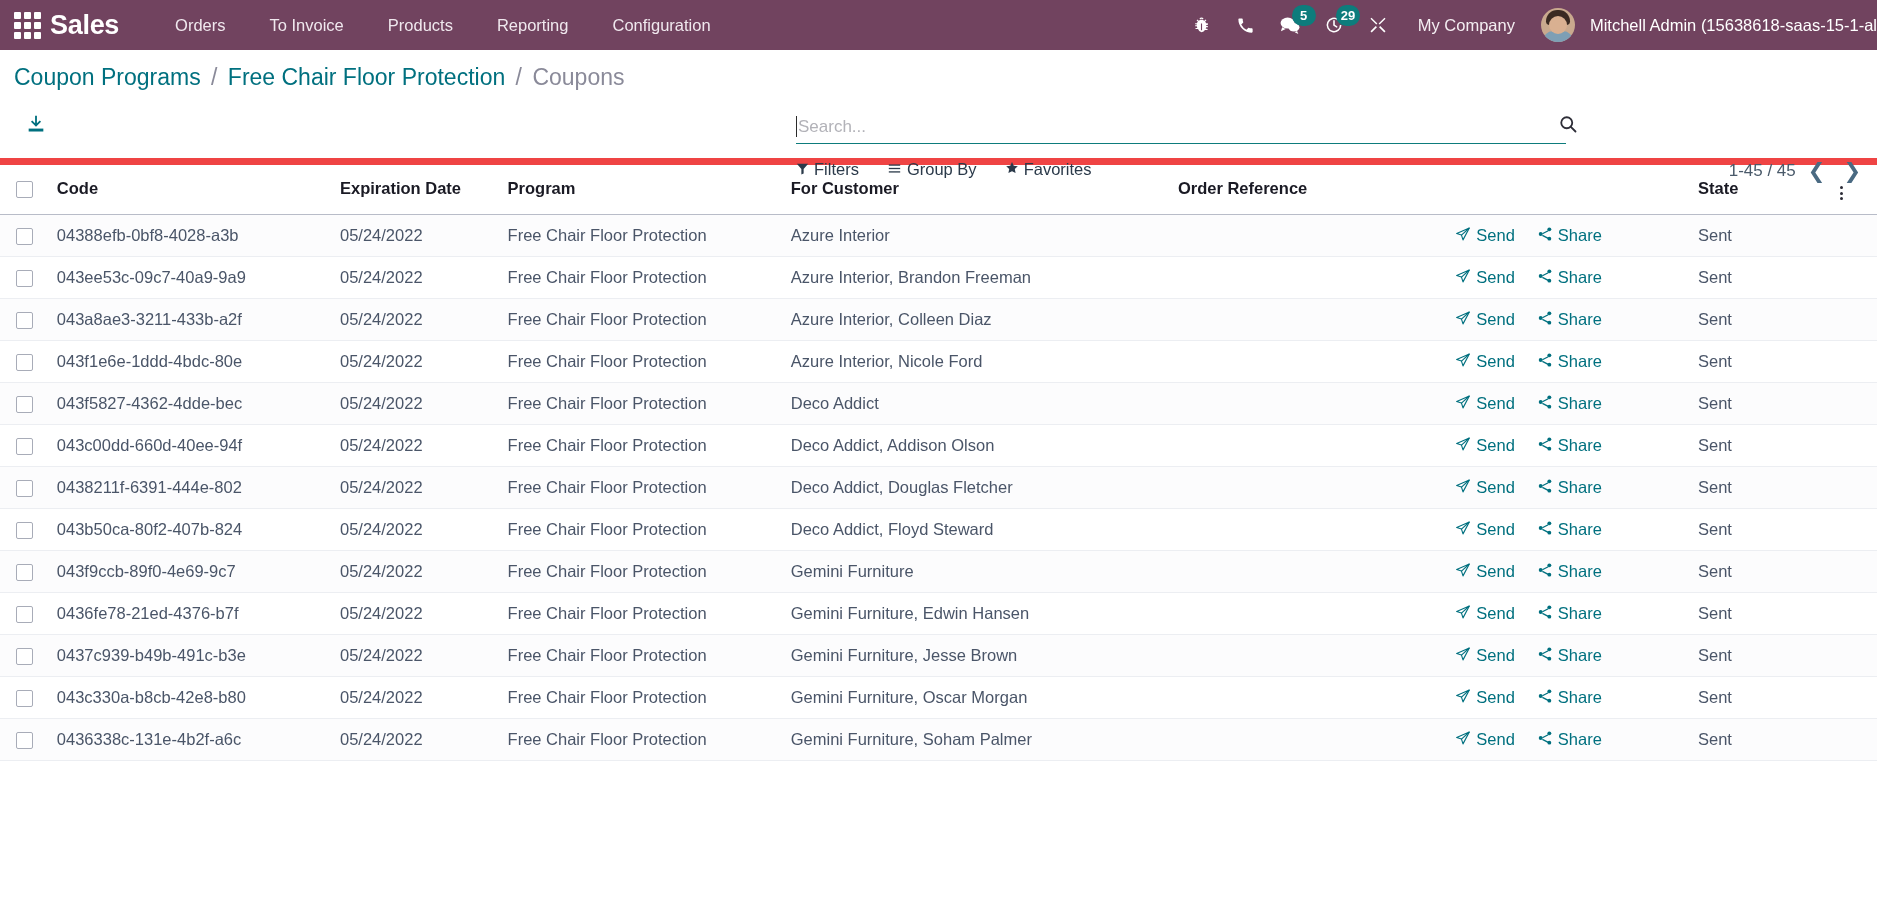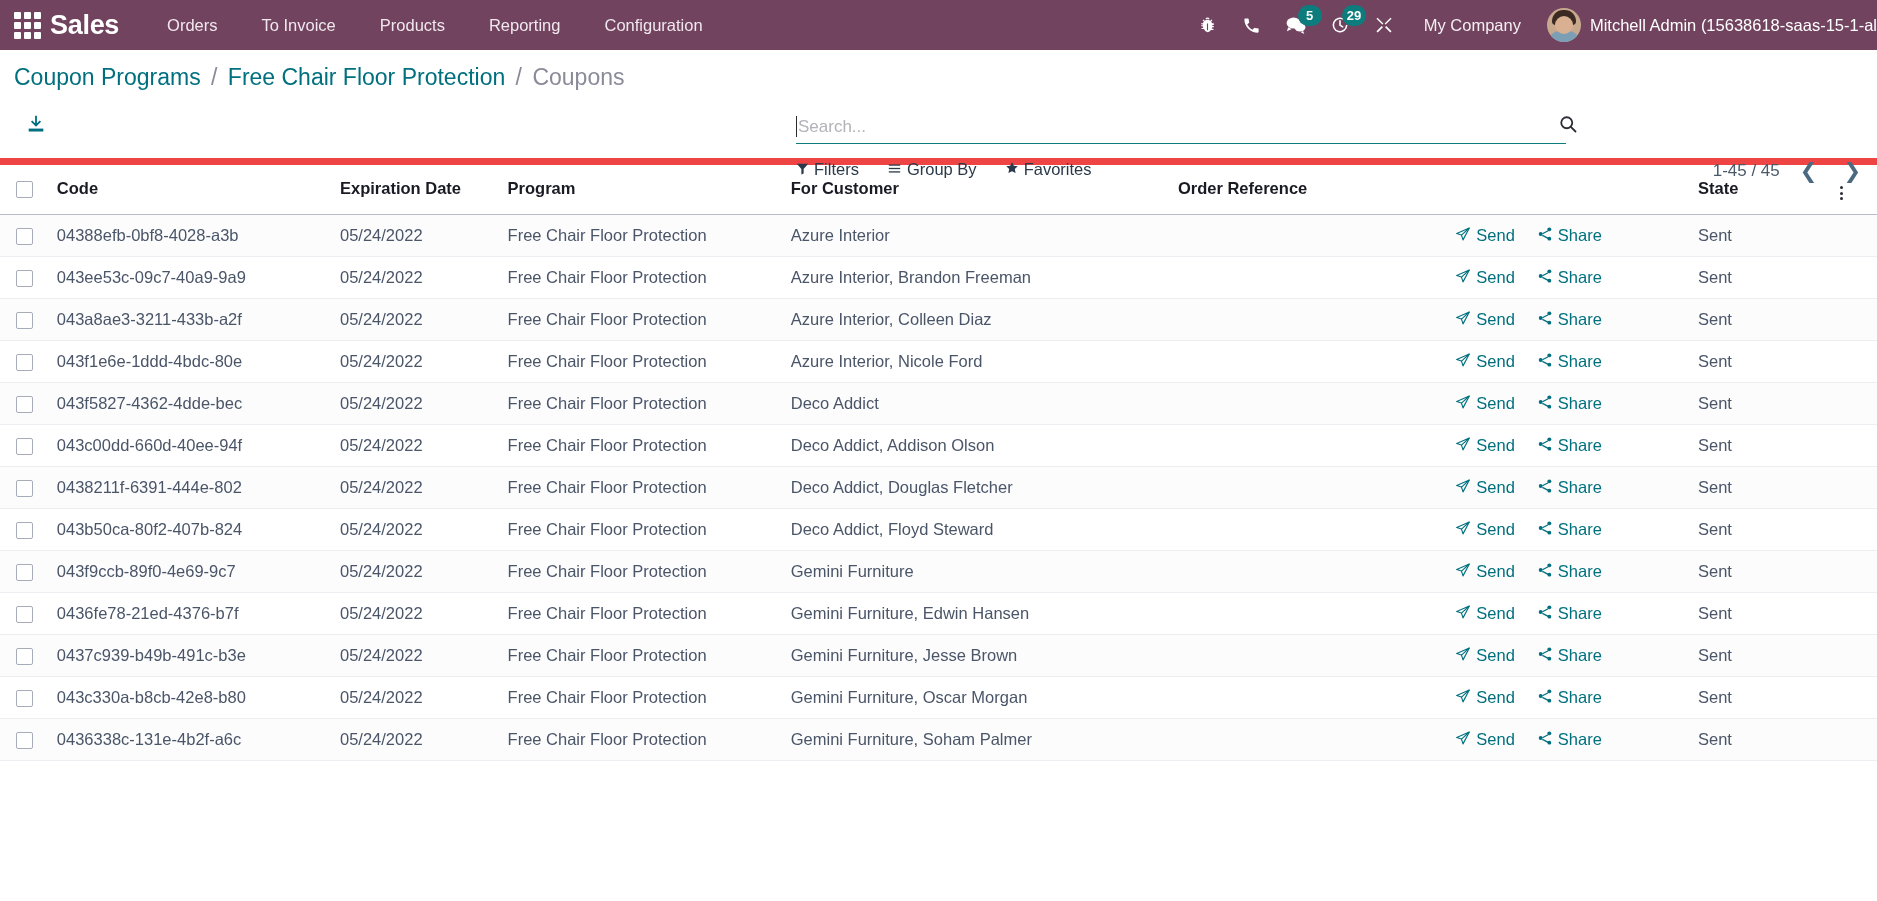--- a/index.html
+++ b/index.html
@@ -38,21 +38,21 @@
   .apps-grid i {
     display: block;
     width: 7px; height: 7px;
     background: #ffffff;
     border-radius: 1px;
   }
   .brand {
     font-size: 27px;
     font-weight: 700;
     letter-spacing: -0.3px;
-    margin-right: 26px;
+    margin-right: 34px;
     color: #ffffff;
     cursor: pointer;
   }
   .navmenu {
     display: flex;
     align-items: center;
     gap: 0px;
   }
   .navmenu .item {
     font-size: 16.5px;
@@ -95,21 +95,21 @@
   }
   .company {
     font-size: 16.5px;
     padding: 0 18px;
     color: #f4eef2;
     cursor: pointer;
     line-height: 50px;
   }
   .userbox {
     display: flex; align-items: center;
-    gap: 9px;
+    gap: 15px;
     padding-left: 8px;
     cursor: pointer;
     padding-right: 0;
   }
   .avatar {
     width: 34px; height: 34px;
     border-radius: 50%;
     overflow: hidden;
     background: #c9a98e;
     position: relative;
@@ -209,21 +209,21 @@
     display: flex; align-items: center; gap: 5px;
     color: #2b3a4a;
     cursor: pointer;
   }
 
   .pager {
     position: absolute;
     right: 10px; top: 108px;
     display: flex;
     align-items: center;
-    gap: 14px;
+    gap: 6px;
     font-size: 17px;
     color: #4a5a6a;
   }
   .pager .nav-arrow {
     cursor: pointer;
     color: #4a6a82;
     font-size: 21px;
     line-height: 1;
     padding: 2px 6px;
   }

